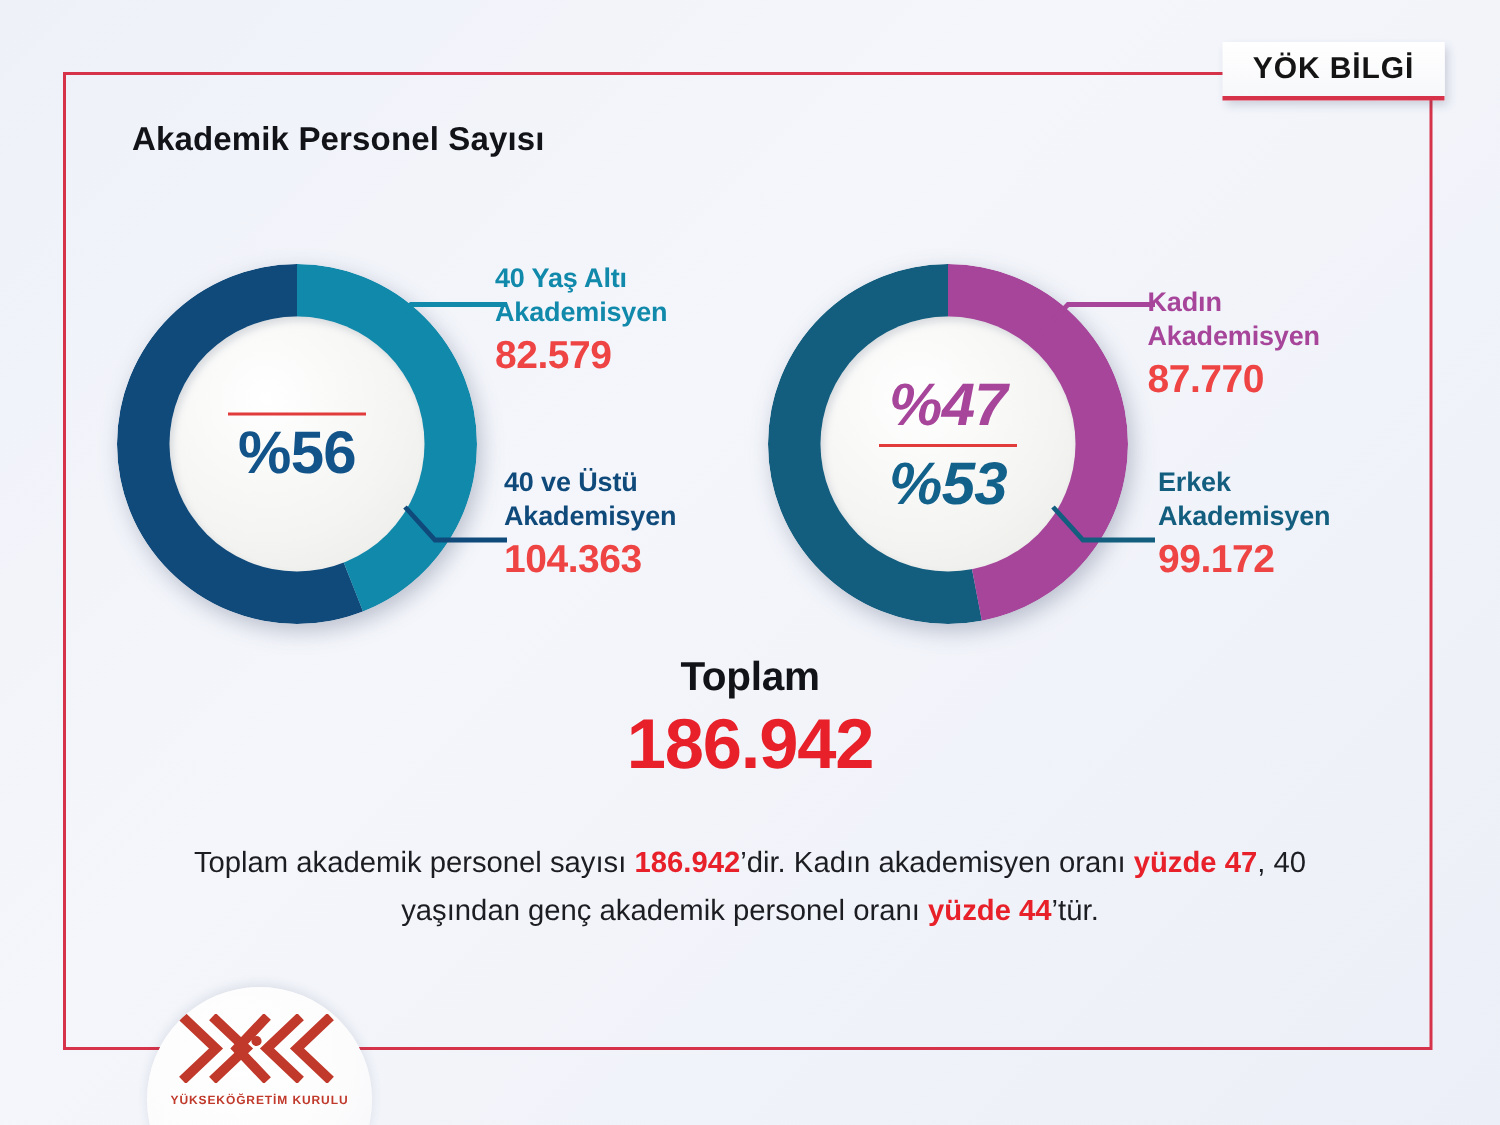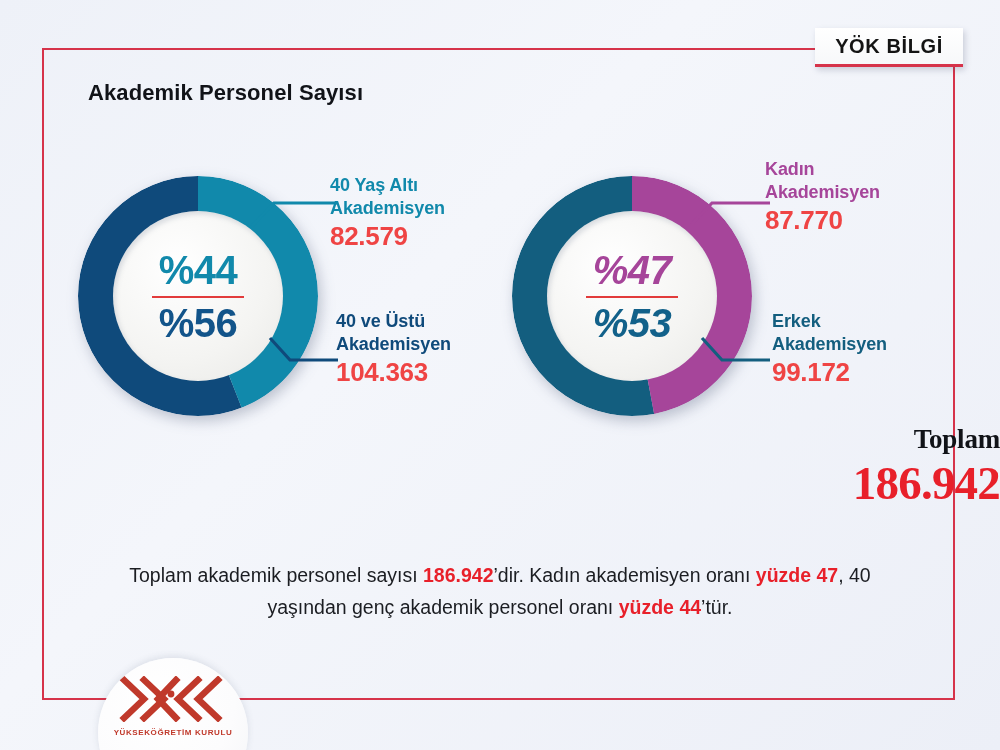--- a/index.html
+++ b/index.html
@@ -110,23 +110,22 @@
     font-weight: bold;
     color: #ef4444;
     letter-spacing: -0.3px;
     margin-top: 1px;
   }
 
   
   #total-block {
     position: absolute;
     left: 0; right: 0;
-    top: 424px;
-    text-align: right;
-    font-family: Liberation Serif, serif;
+    top: 436px;
+    text-align: center;
   }
   #total-label {
     font-size: 27px;
     font-weight: bold;
     color: #111318;
     letter-spacing: -0.2px;
   }
   #total-value {
     font-size: 47px;
     font-weight: bold;
@@ -186,21 +185,20 @@
 <div id="page-title">Akademik Personel Sayısı</div>
 
 <div class="donut-wrap" style="left:78px; top:176px; width:240px; height:240px;">
   <svg class="donut" viewBox="0 0 240 240">
 
     <circle cx="120" cy="120" r="102" fill="none" stroke="#0f4a7b" stroke-width="36" stroke-dasharray="359 641" stroke-dashoffset="-282" transform="rotate(-90 120 120)"></circle>
 
     <circle cx="120" cy="120" r="102" fill="none" stroke="#1189ab" stroke-width="36" stroke-dasharray="282 641" stroke-dashoffset="0" transform="rotate(-90 120 120)"></circle>
   </svg>
   <div class="donut-hole">
-    <div class="pct" style="color:#1189ab;">%44</div>
     <div class="pct-divider"></div>
     <div class="pct" style="color:#12548a;">%56</div>
   </div>
 </div>
 
 <div class="leader" style="left:250px; top:186px;">
   <svg width="90" height="45" viewBox="0 0 90 45">
     <path d="M2 40 L24 17 L88 17" fill="none" stroke="#1189ab" stroke-width="3.2"></path>
   </svg>
 </div>
@@ -246,21 +244,21 @@
     <path d="M2 38 L22 17 L80 17" fill="none" stroke="#a6459a" stroke-width="3.2"></path>
   </svg>
 </div>
 
 <div class="leader" style="left:700px; top:330px;">
   <svg width="72" height="45" viewBox="0 0 72 45">
     <path d="M2 8 L22 30 L70 30" fill="none" stroke="#135e7f" stroke-width="3.2"></path>
   </svg>
 </div>
 
-<div class="label-block" style="left:765px; top:158px;">
+<div class="label-block" style="left:765px; top:190px;">
   <div class="label-title" style="color:#a6459a;">
     <span>Kadın</span><br>
     <span>Akademisyen</span>
   </div>
   <div class="label-value">87.770</div>
 </div>
 
 <div class="label-block" style="left:772px; top:310px;">
   <div class="label-title" style="color:#135e7f;">
     <span>Erkek</span><br>

